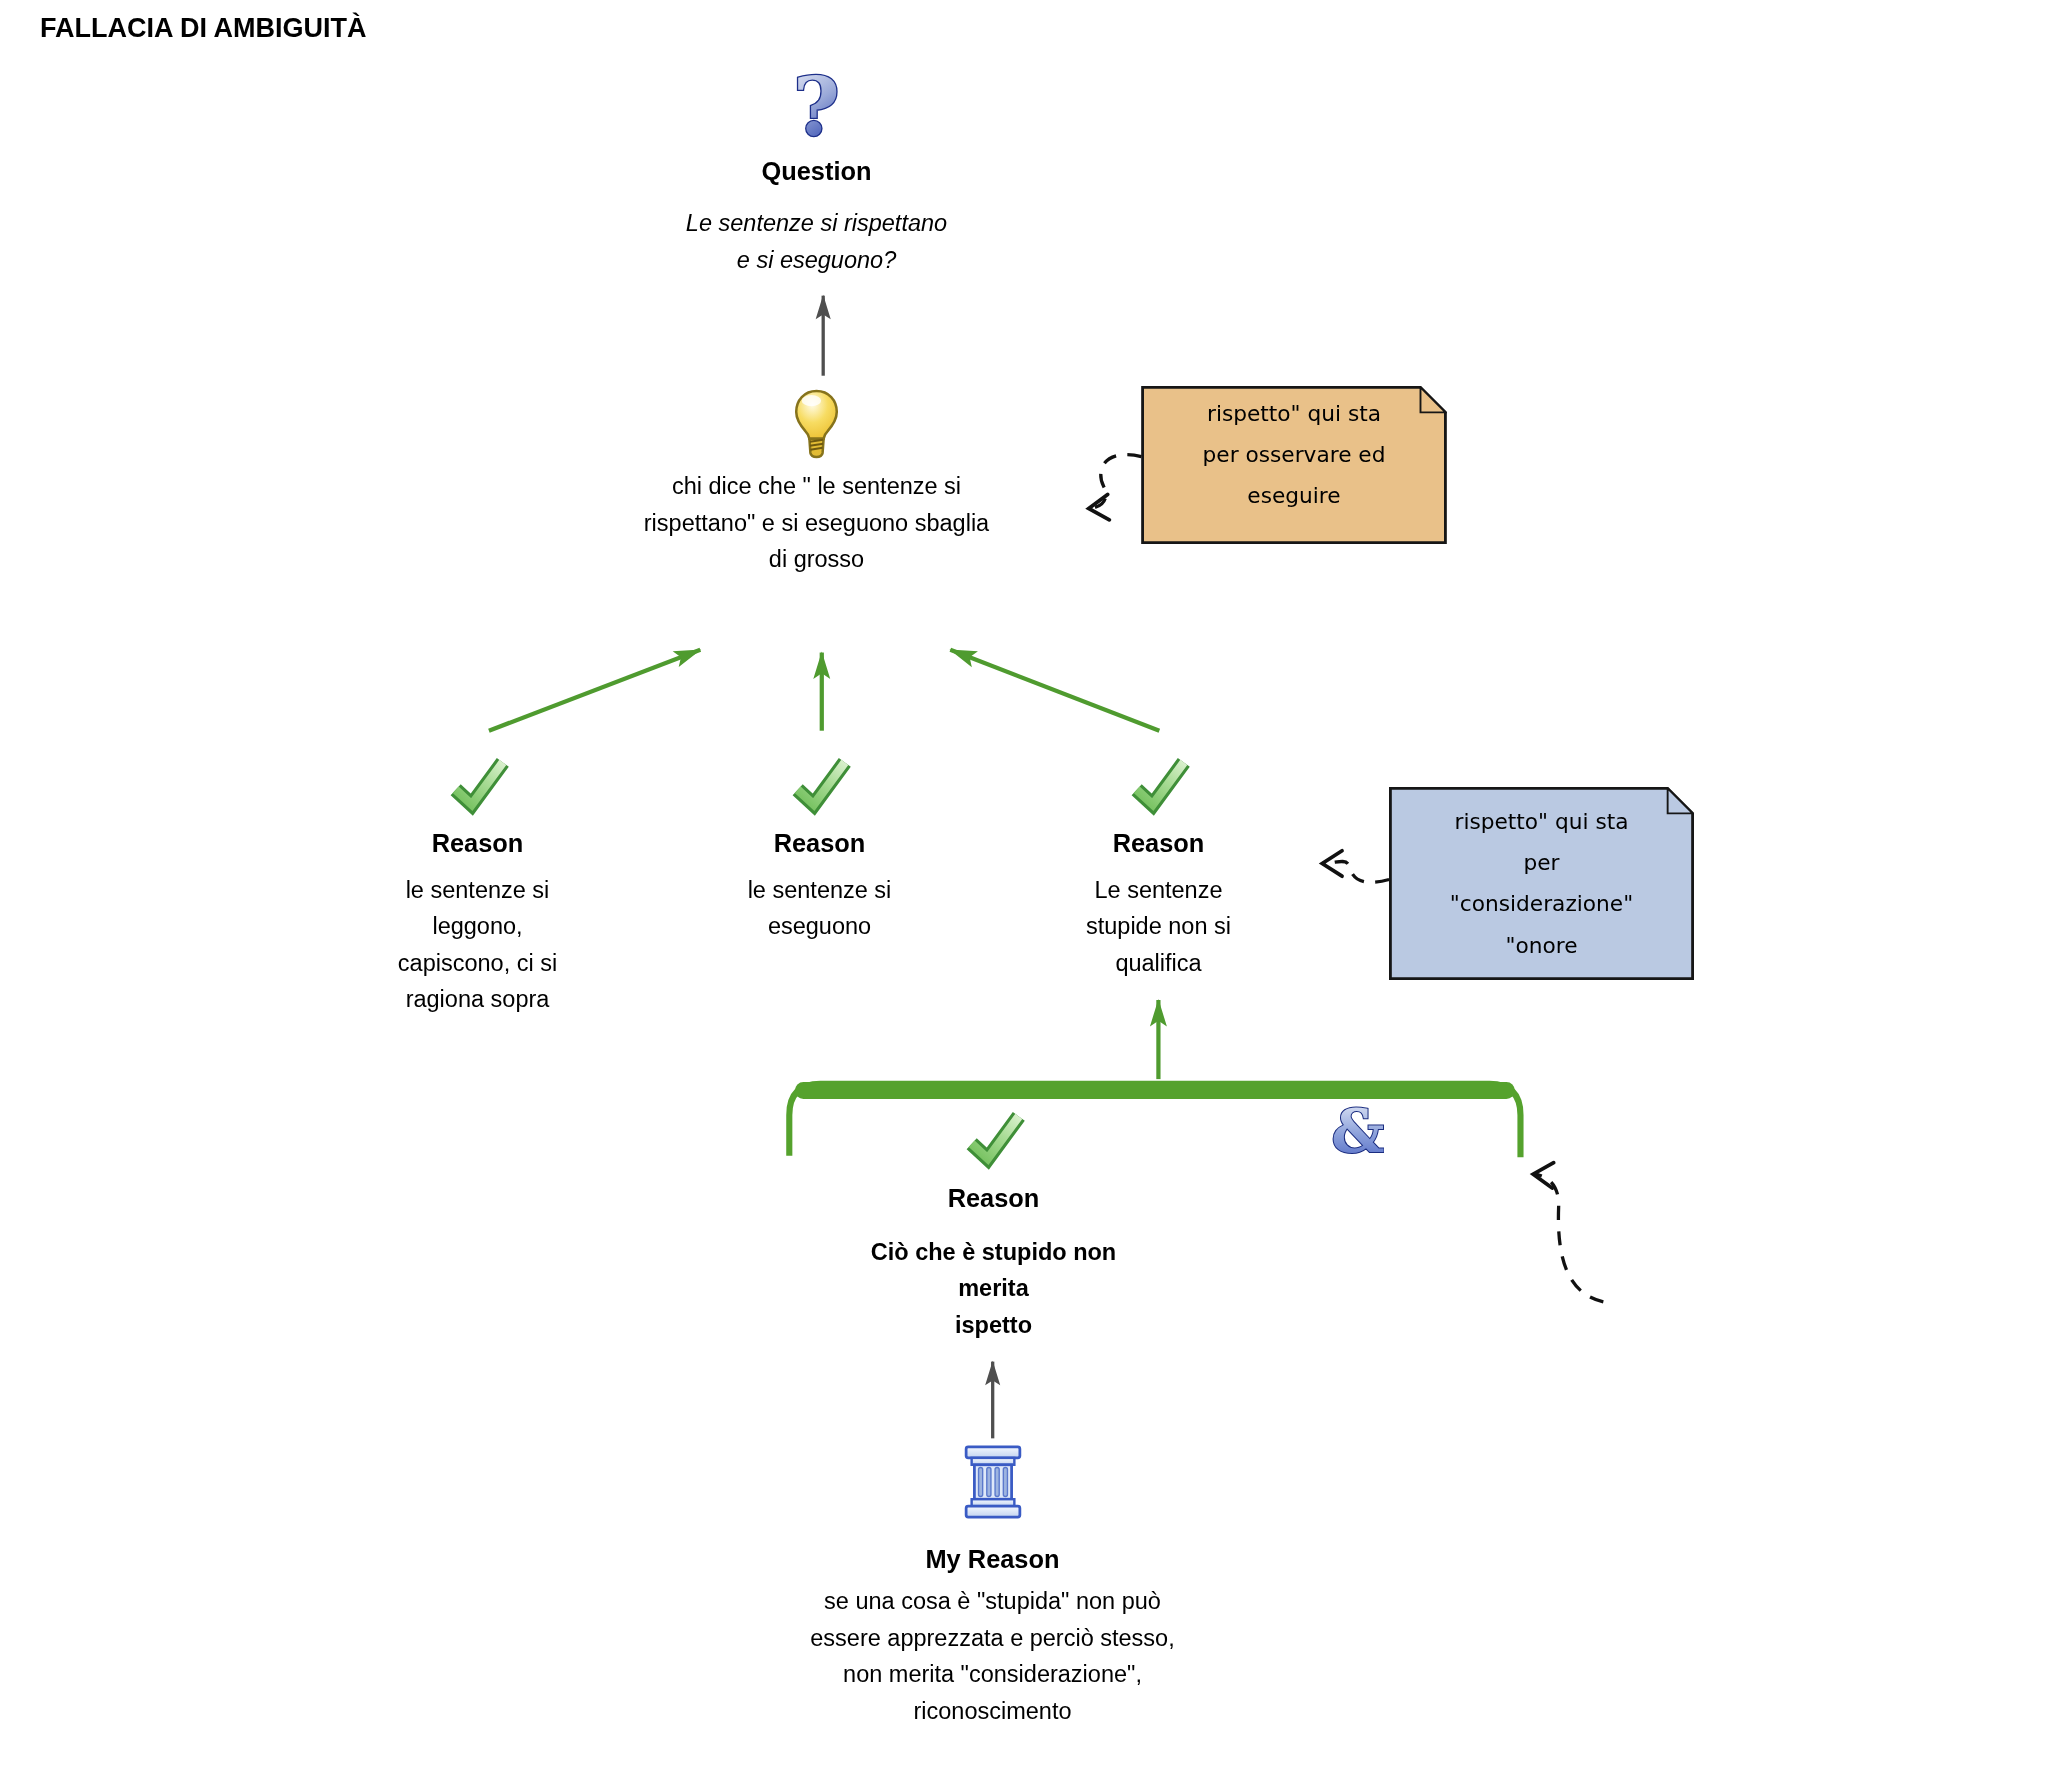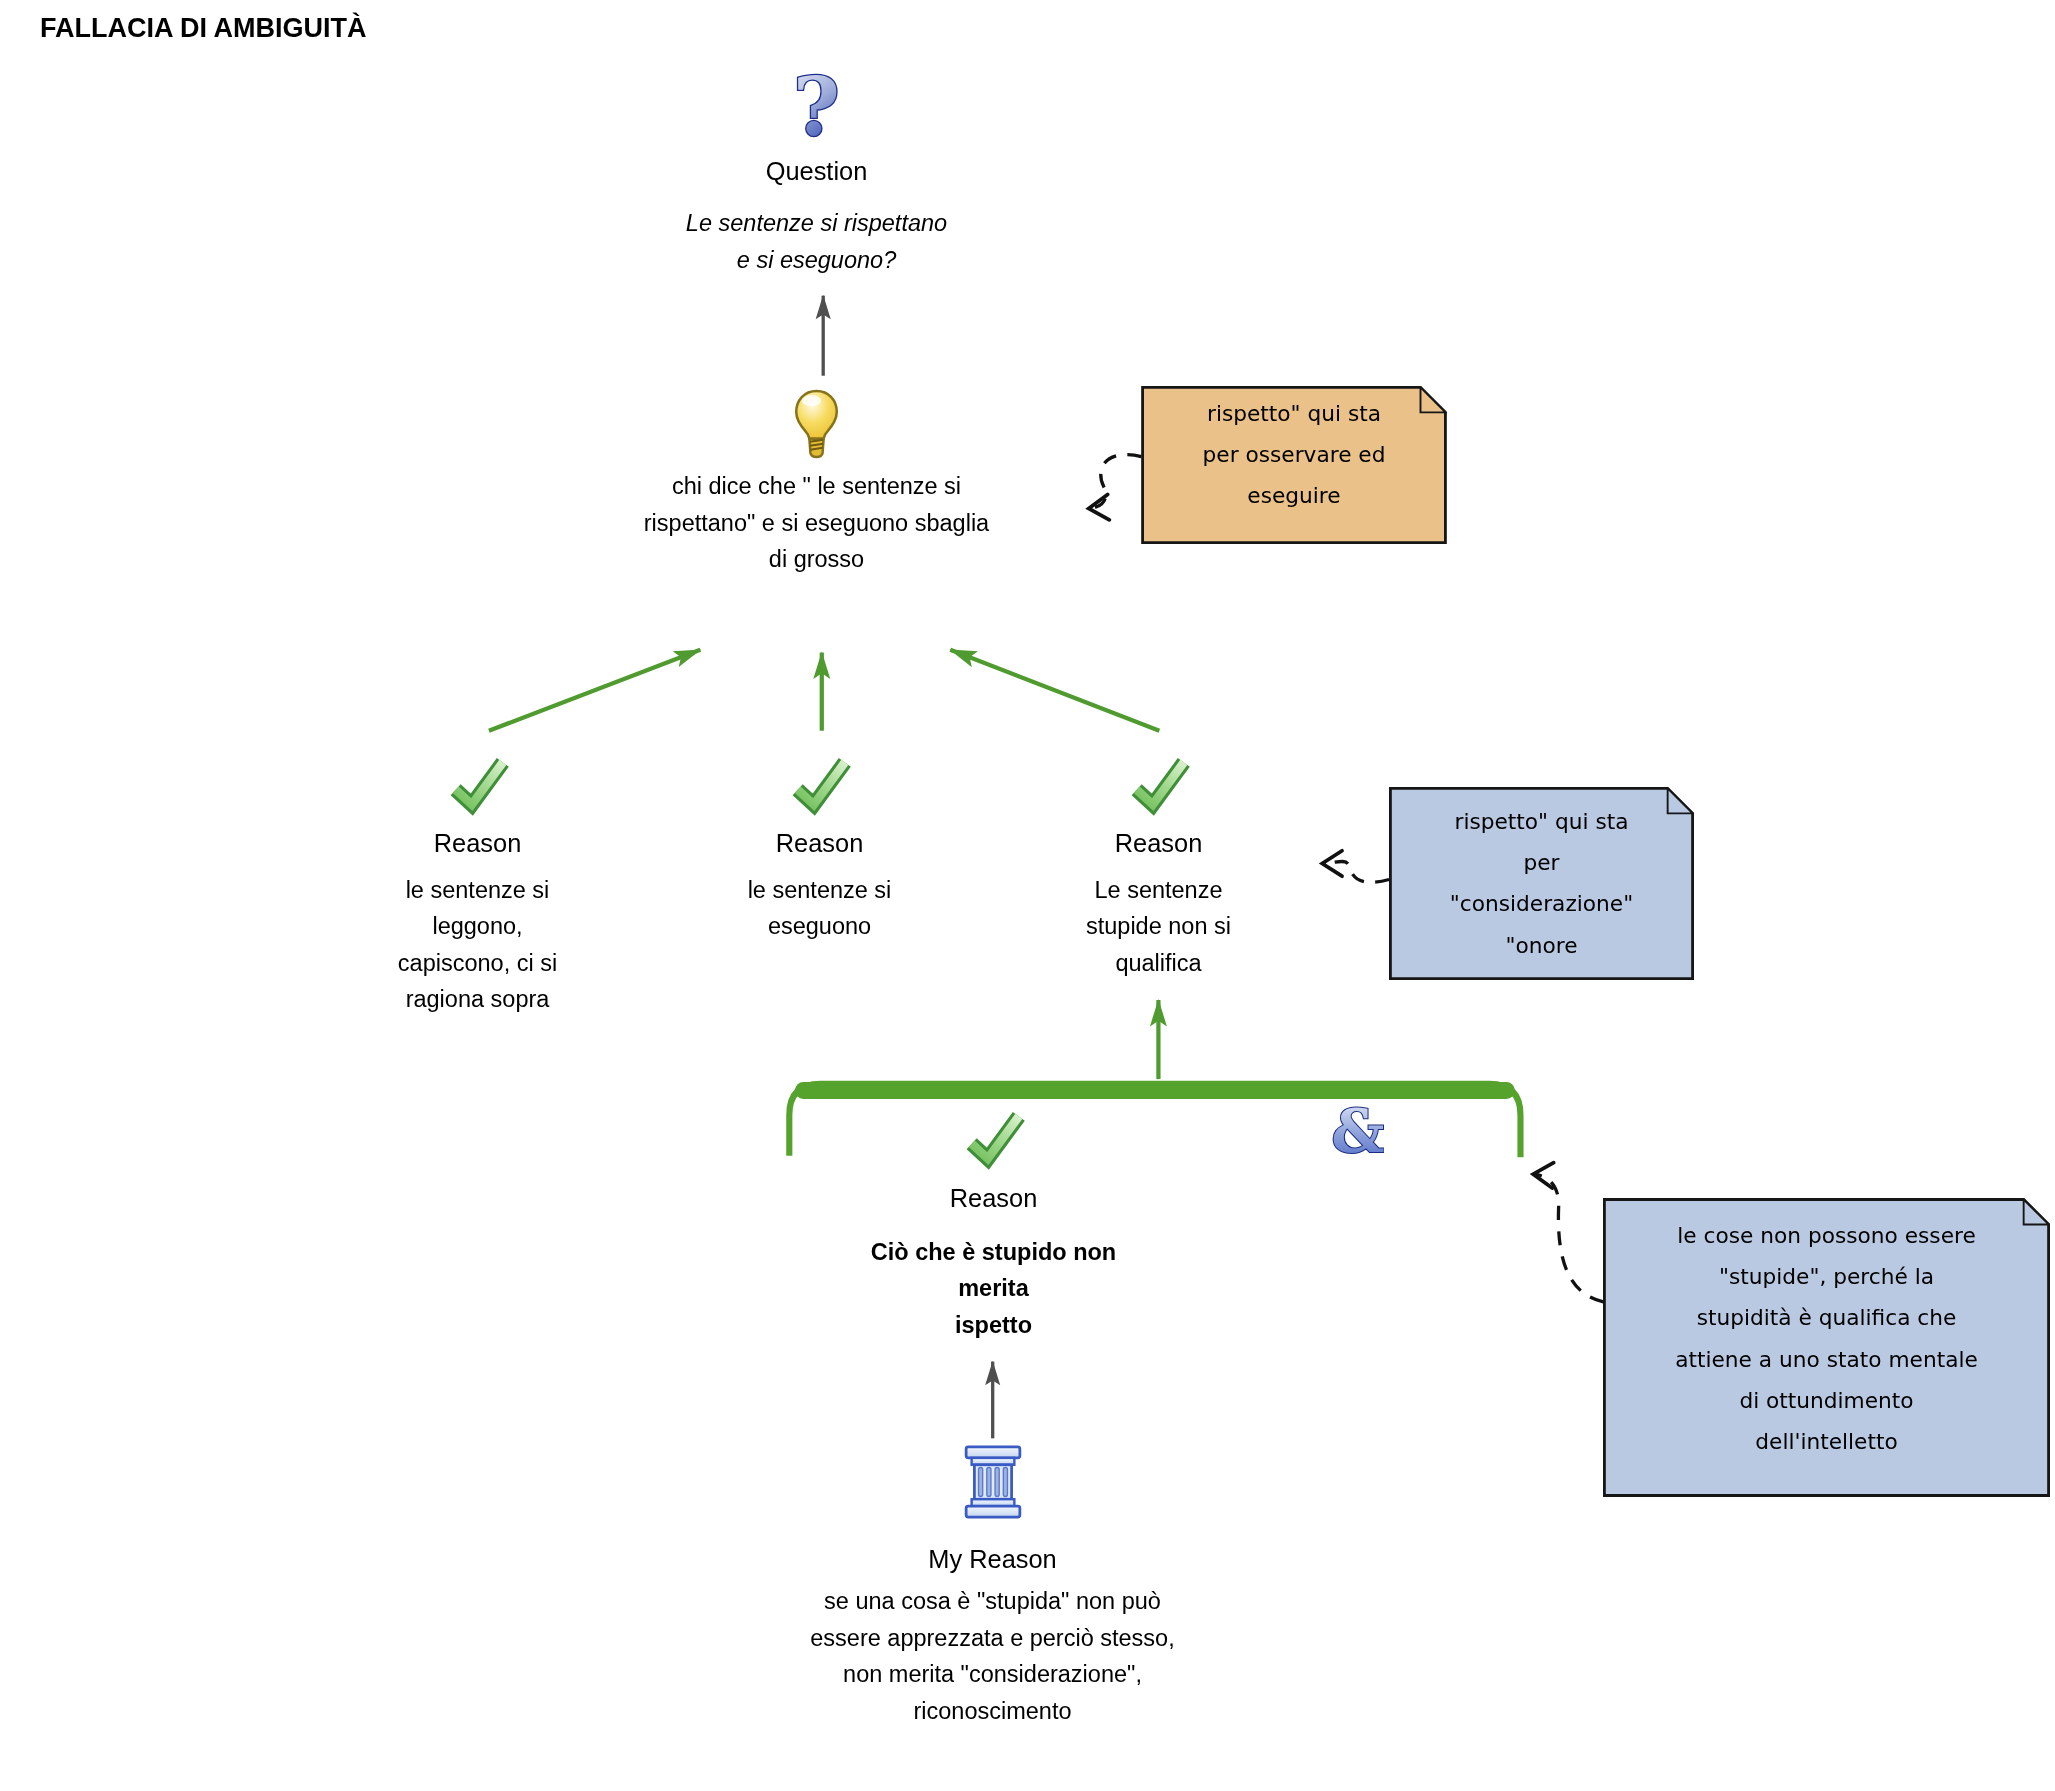--- a/index.html
+++ b/index.html
@@ -2,21 +2,21 @@
 <html style="font-size:7.5px"><head>
 <meta charset="utf-8">
 <style>
   html,body{margin:0;padding:0;background:#ffffff;}
   #canvas{position:relative;width:2056px;height:1720px;background:#ffffff;overflow:hidden;}
   #overlay{position:absolute;left:0;top:0;width:2056px;height:1791px;}
   .title{position:absolute;left:40px;top:13px;font-family:"Liberation Sans",sans-serif;
          font-weight:bold;font-size:27px;color:#000;}
   .node{position:absolute;text-align:center;font-family:"Liberation Sans",sans-serif;color:#000;}
   .node .icon{display:block;margin:0 auto;}
-  .node .label{font-weight:normal;font-size:25.4px;line-height:1.2;}
+  .node .label{font-weight:bold;font-size:25.4px;line-height:1.2;}
   .node .lines{font-size:23.5px;line-height:1.55;white-space:pre-line;}
   .q-node .label{margin-top:5.7px;} .q-node .lines{margin-top:19px;font-style:italic;}
   .idea-node .lines{margin-top:9.4px;}
   .r-node .label{margin-top:11.3px;} .r-node .lines{margin-top:13px;}
   .r4-node .label{margin-top:12.2px;} .r4-node .lines{margin-top:20px;font-weight:bold;}
   .and-node .lines{margin-top:7.5px;}
   .basis-node .label{margin-top:23.5px;} .basis-node .lines{margin-top:9.4px;}
   .note{position:absolute;}
   .note svg{position:absolute;left:0;top:0;}
   .note .txt{position:absolute;left:0;right:0;top:0;text-align:center;
@@ -171,32 +171,20 @@
 merita
 ispetto</div>
   </div>
 
   <div class="node and-node" style="left:1193px;top:1105px;width:330px;">
     <svg class="icon" width="52" height="57" viewBox="0 0 100 110">
       <text x="50" y="90" font-size="114" font-weight="bold" text-anchor="middle" font-family="DejaVu Serif, serif" fill="url(#gamp)" stroke="#1b2d80" stroke-width="4" paint-order="stroke fill">&amp;</text>
     </svg>
   </div>
 
-  <div class="note note-blue2" style="left:1603px;top:1198px;width:447px;height:299px;">
-    <svg width="447" height="299" viewBox="0 0 950 635">
-      <path d="M3,3 L894,3 L947,56 L947,632 L3,632 Z" fill="#bac9e2" stroke="#161616" stroke-width="6"></path>
-      <path d="M894,3 L947,56 L894,56 Z" fill="#bac9e2" stroke="#161616" stroke-width="4"></path>
-    </svg>
-    <div class="txt">le cose non possono essere
-"stupide", perché la
-stupidità è qualifica che
-attiene a uno stato mentale
-di ottundimento
-dell'intelletto</div>
-  </div>
 
   <div class="node basis-node" style="left:724px;top:1444px;width:537px;">
     <svg class="icon" width="62" height="76" viewBox="0 0 90 110">
       <rect x="6" y="4" width="78" height="16" rx="3" fill="url(#gpillar)" stroke="#3a5bc4" stroke-width="4"></rect>
       <rect x="14" y="20" width="62" height="10" fill="url(#gpillar)" stroke="#3a5bc4" stroke-width="3.5"></rect>
       <rect x="18" y="30" width="54" height="50" fill="#dfe9f9" stroke="#3a5bc4" stroke-width="4"></rect>
       <rect x="24" y="34" width="6" height="42" rx="3" fill="#9db4e0" stroke="#5b79cc" stroke-width="2"></rect>
       <rect x="36" y="34" width="6" height="42" rx="3" fill="#9db4e0" stroke="#5b79cc" stroke-width="2"></rect>
       <rect x="48" y="34" width="6" height="42" rx="3" fill="#9db4e0" stroke="#5b79cc" stroke-width="2"></rect>
       <rect x="60" y="34" width="6" height="42" rx="3" fill="#9db4e0" stroke="#5b79cc" stroke-width="2"></rect>

